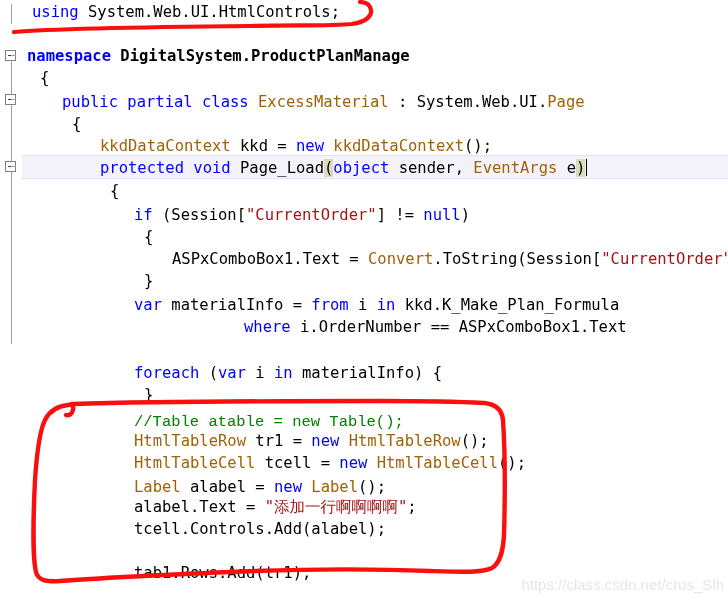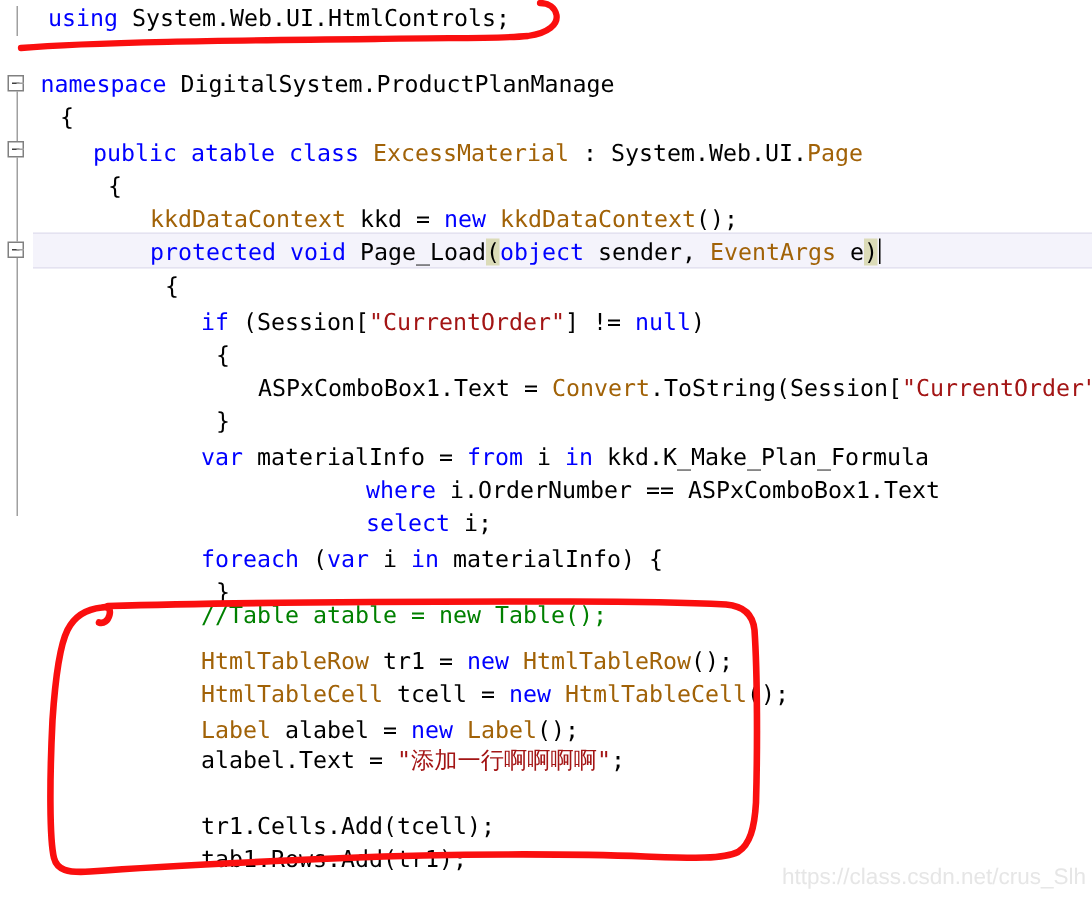--- a/index.html
+++ b/index.html
@@ -144,50 +144,49 @@
     <div class="fold-box" style="top:161px;"></div>
     <div class="fold-tick" style="top:166px;"></div>
   </div>
 
   <div class="code">
 
     <div class="cur-line-bg" style="top:155px;"></div>
 
     <div class="line" style="top:0px;   left:10px;"><span class="kw">using</span> System.Web.UI.HtmlControls;</div>
 
-    <div class="line" style="top:44px;  left:5px;"><span class="kw">namespace</span> DigitalSystem.ProductPlanManage</div>
+    <div class="line" style="top:44px;  left:5px;font-weight:bold;"><span class="kw">namespace</span> DigitalSystem.ProductPlanManage</div>
     <div class="line" style="top:66px;  left:18px;"><span class="op">{</span></div>
 
-    <div class="line" style="top:90px;  left:40px;"><span class="kw">public atable class</span> <span class="typ">ExcessMaterial</span> : System.Web.UI.<span class="typ">Page</span></div>
+    <div class="line" style="top:90px;  left:40px;"><span class="kw">public partial class</span> <span class="typ">ExcessMaterial</span> : System.Web.UI.<span class="typ">Page</span></div>
     <div class="line" style="top:112px; left:50px;"><span class="op">{</span></div>
 
     <div class="line" style="top:134px; left:78px;"><span class="typ">kkdDataContext</span> kkd = <span class="kw">new</span> <span class="typ">kkdDataContext</span>();</div>
 
     <div class="line" style="top:156px; left:78px;"><span class="kw">protected void</span> Page_Load<span class="brace-hl">(</span><span class="kw">object</span> sender, <span class="typ">EventArgs</span> e<span class="brace-hl">)</span><span class="caret"></span></div>
 
     <div class="line" style="top:179px; left:88px;"><span class="op">{</span></div>
 
     <div class="line" style="top:203px; left:112px;"><span class="kw">if</span> (Session[<span class="str">"CurrentOrder"</span>] != <span class="kw">null</span>)</div>
     <div class="line" style="top:225px; left:122px;"><span class="op">{</span></div>
     <div class="line" style="top:247px; left:150px;">ASPxComboBox1.Text = <span class="typ">Convert</span>.ToString(Session[<span class="str">"CurrentOrder"</span>]);</div>
     <div class="line" style="top:269px; left:122px;"><span class="op">}</span></div>
 
     <div class="line" style="top:293px; left:112px;text-align:center;"><span class="kw">var</span> materialInfo = <span class="kw">from</span> i <span class="kw">in</span> kkd.K_Make_Plan_Formula</div>
     <div class="line" style="top:315px; left:222px;"><span class="kw">where</span> i.OrderNumber == ASPxComboBox1.Text</div>
-    <div class="line" style="top:337px; left:222px;"><span class="kw">select</span> i;</div>
 
     <div class="line" style="top:361px; left:112px;"><span class="kw">foreach</span> (<span class="kw">var</span> i <span class="kw">in</span> materialInfo) {</div>
     <div class="line" style="top:383px; left:122px;"><span class="op">}</span></div>
 
-    <div class="line" style="top:398px; left:112px;"><span class="cmt">//Table atable = new Table();</span></div>
+    <div class="line" style="top:410px; left:112px;font-family:Liberation Mono, monospace;"><span class="cmt">//Table atable = new Table();</span></div>
     <div class="line" style="top:429px; left:112px;"><span class="typ">HtmlTableRow</span> tr1 = <span class="kw">new</span> <span class="typ">HtmlTableRow</span>();</div>
     <div class="line" style="top:451px; left:112px;"><span class="typ">HtmlTableCell</span> tcell = <span class="kw">new</span> <span class="typ">HtmlTableCell</span>();</div>
     <div class="line" style="top:475px; left:112px;"><span class="typ">Label</span> alabel = <span class="kw">new</span> <span class="typ">Label</span>();</div>
     <div class="line" style="top:495px; left:112px;">alabel.Text = <span class="str">"添加一行啊啊啊啊"</span>;</div>
-    <div class="line" style="top:539px; left:112px;">tr1.Cells.Add(tcell);</div>
+    <div class="line" style="top:517px; left:112px;">tcell.Controls.Add(alabel);</div>
     <div class="line" style="top:561px; left:112px;">tab1.Rows.Add(tr1);</div>
   </div>
 
   <svg class="annot" viewBox="0 0 728 599">
 
     <path d="M 14 32 C 60 28, 150 27, 250 26 C 300 25, 330 26, 352 24
              C 366 22, 372 16, 371 10 C 370 5, 366 2, 360 2" stroke="#fa0f0f" stroke-width="4.2" fill="none" stroke-linecap="round" stroke-linejoin="round"></path>
 
     <path d="M 72 404 C 140 402, 260 401, 380 401 C 430 401, 465 402, 484 403
              C 496 404, 502 410, 503 420

